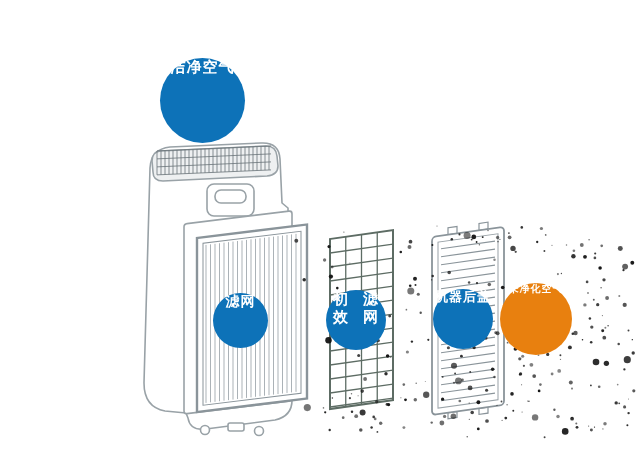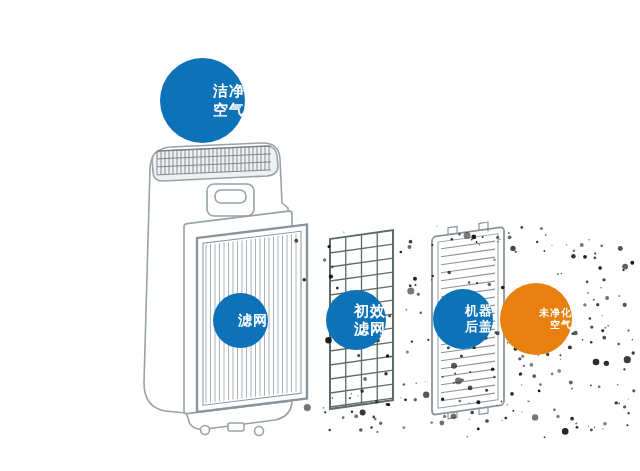--- a/index.html
+++ b/index.html
@@ -1,21 +1,21 @@
 <!DOCTYPE html>
 <html><head>
 <meta charset="utf-8">
 <style>
   html,body{margin:0;padding:0;background:#ffffff;}
   body{width:640px;height:471px;font-family:"DejaVu Sans",sans-serif;}
   .stage{position:relative;width:640px;height:471px;background:#ffffff;overflow:hidden;}
   .stage svg{position:absolute;left:0;top:0;}
   .badge{
     position:absolute;border-radius:50%;color:#ffffff;font-weight:bold;
-    display:flex;flex-direction:column;align-items:flex-end;justify-content:center;
+    display:flex;align-items:flex-start;justify-content:center;
     text-align:center;line-height:1.22;z-index:5;letter-spacing:1px;
   }
   .badge span{display:block;}
   .badge-clean{left:160px;top:58px;width:85px;height:85px;font-size:15px;background:#0d72b8;}
   .badge-filter{left:213px;top:293px;width:55px;height:55px;font-size:14px;background:#0d72b8;}
   .badge-pre{left:326px;top:290px;width:60px;height:60px;font-size:15px;background:#0d72b8;}
   .badge-cover{left:433px;top:289px;width:60px;height:60px;font-size:13px;background:#0d72b8;}
   .badge-unpurified{left:500px;top:283px;width:72px;height:72px;font-size:10px;background:#e8800f;}
 </style>
 </head>

